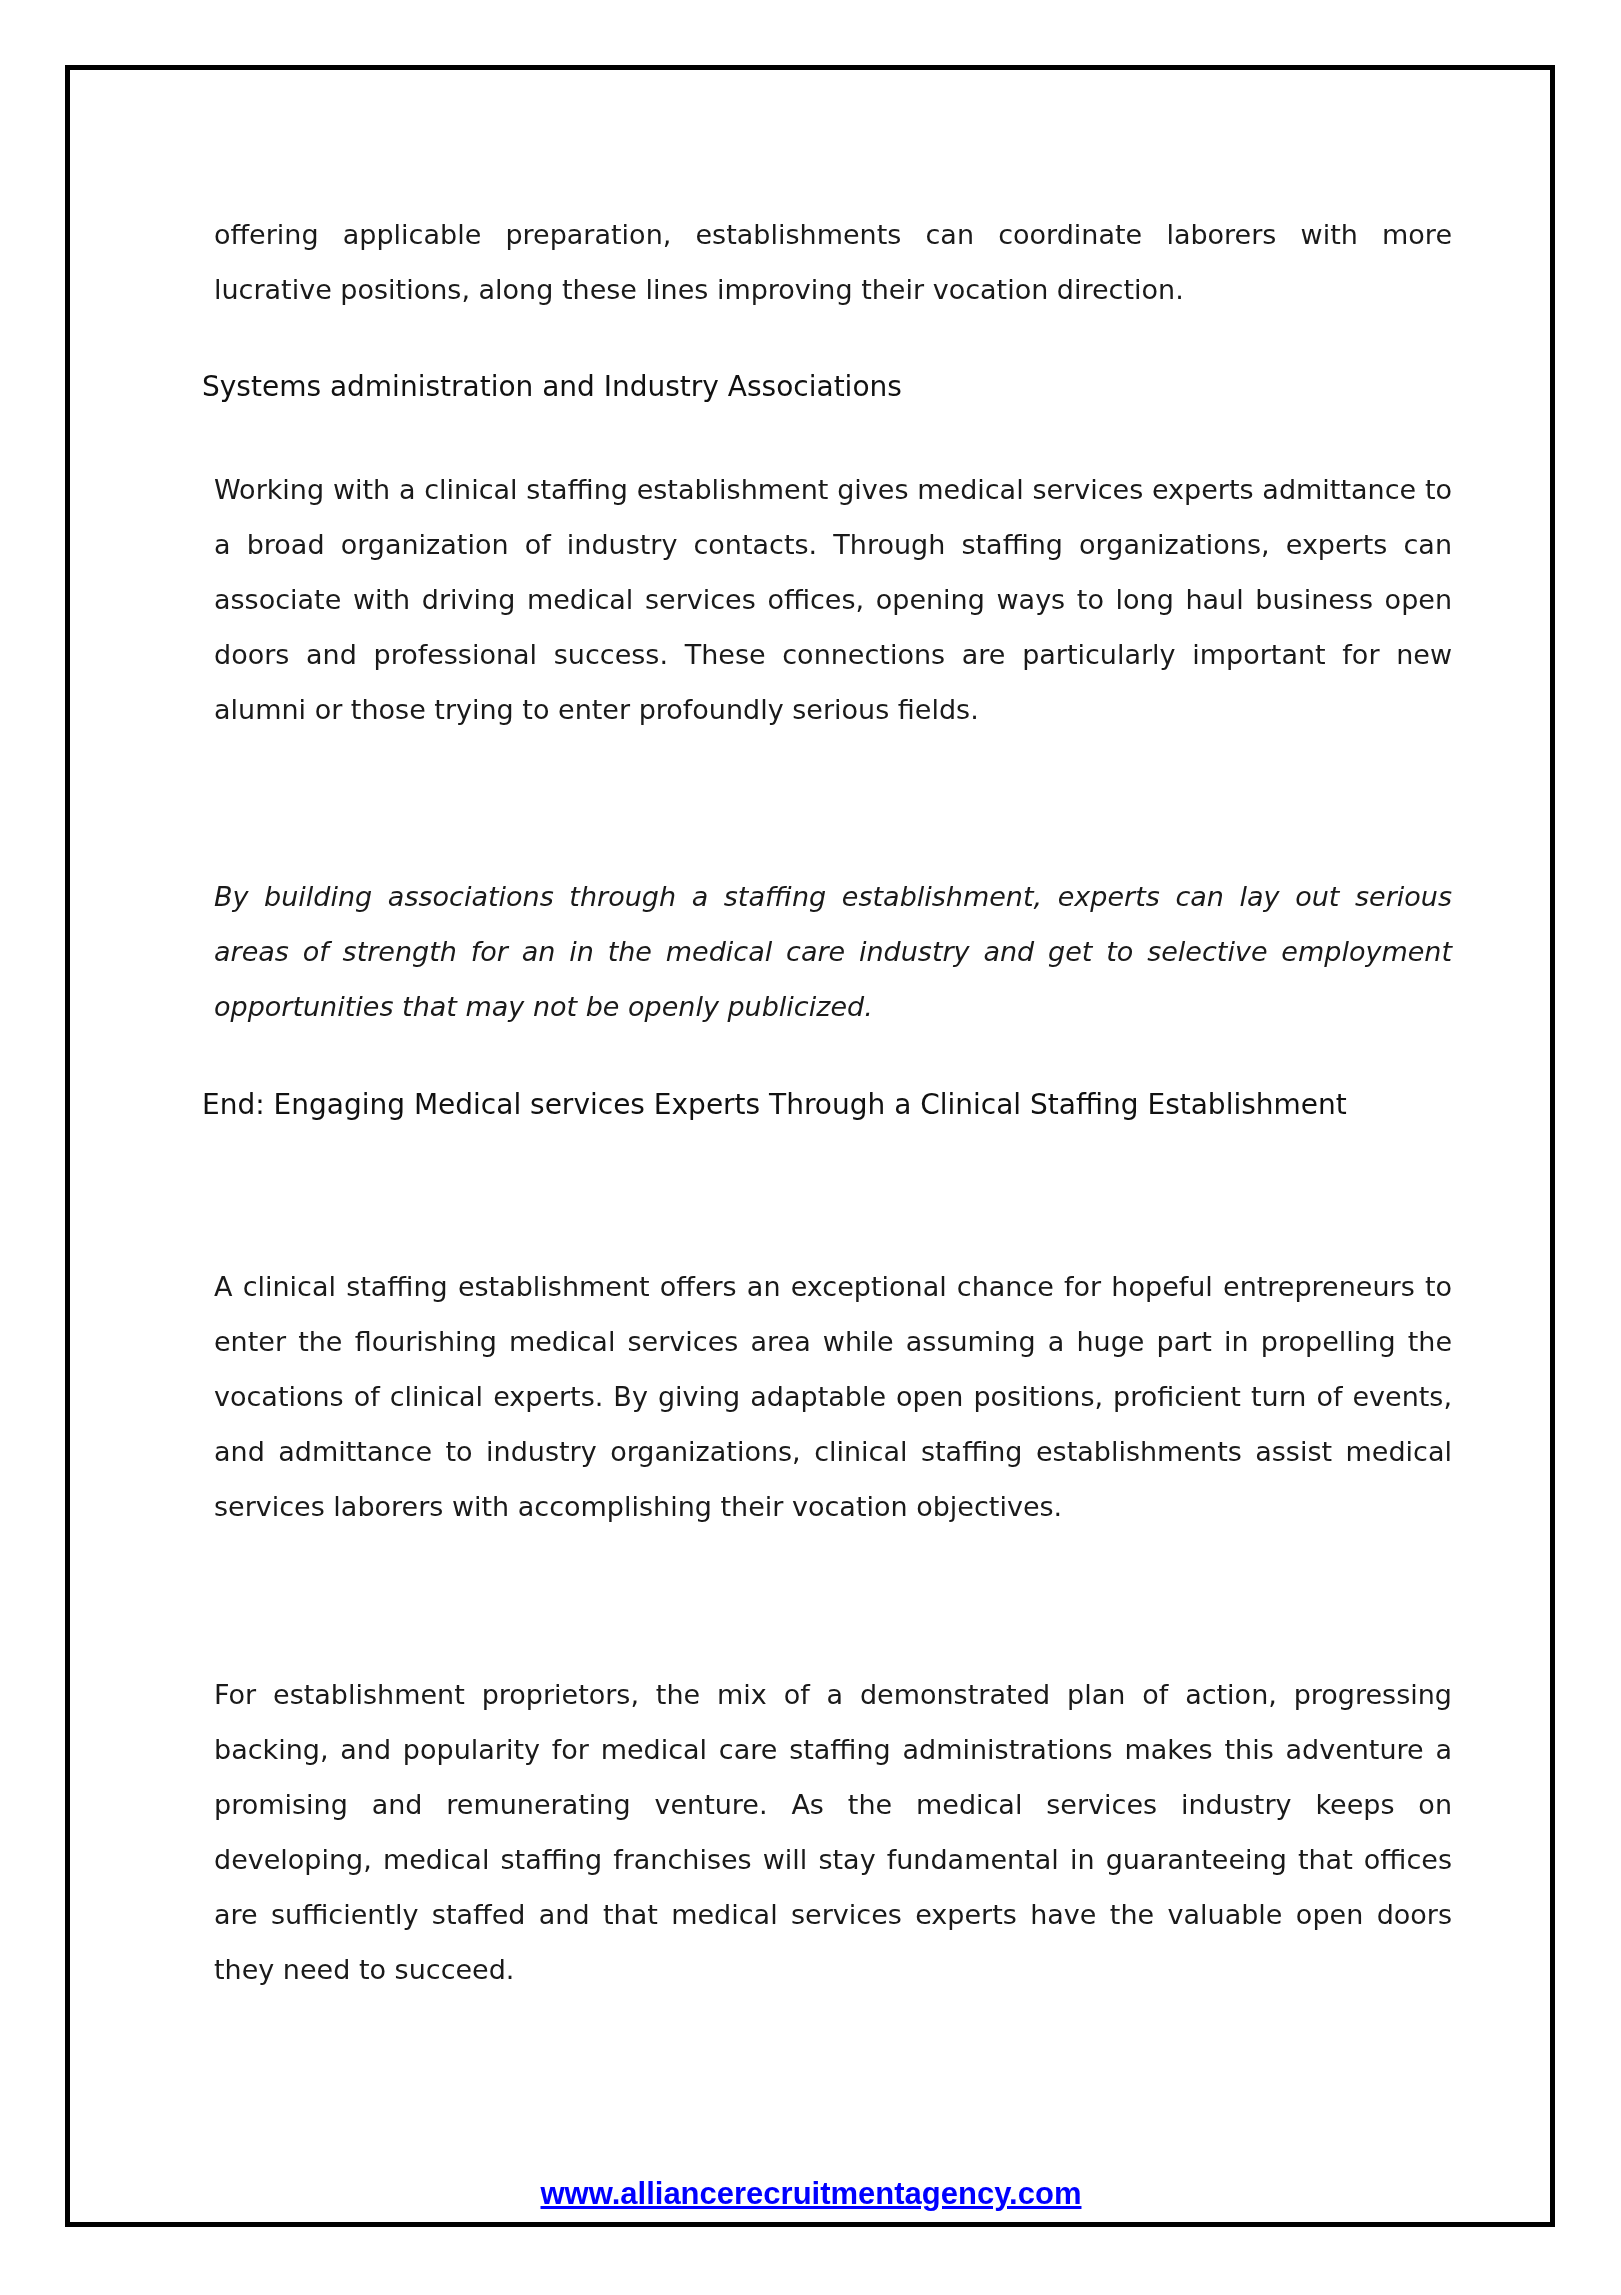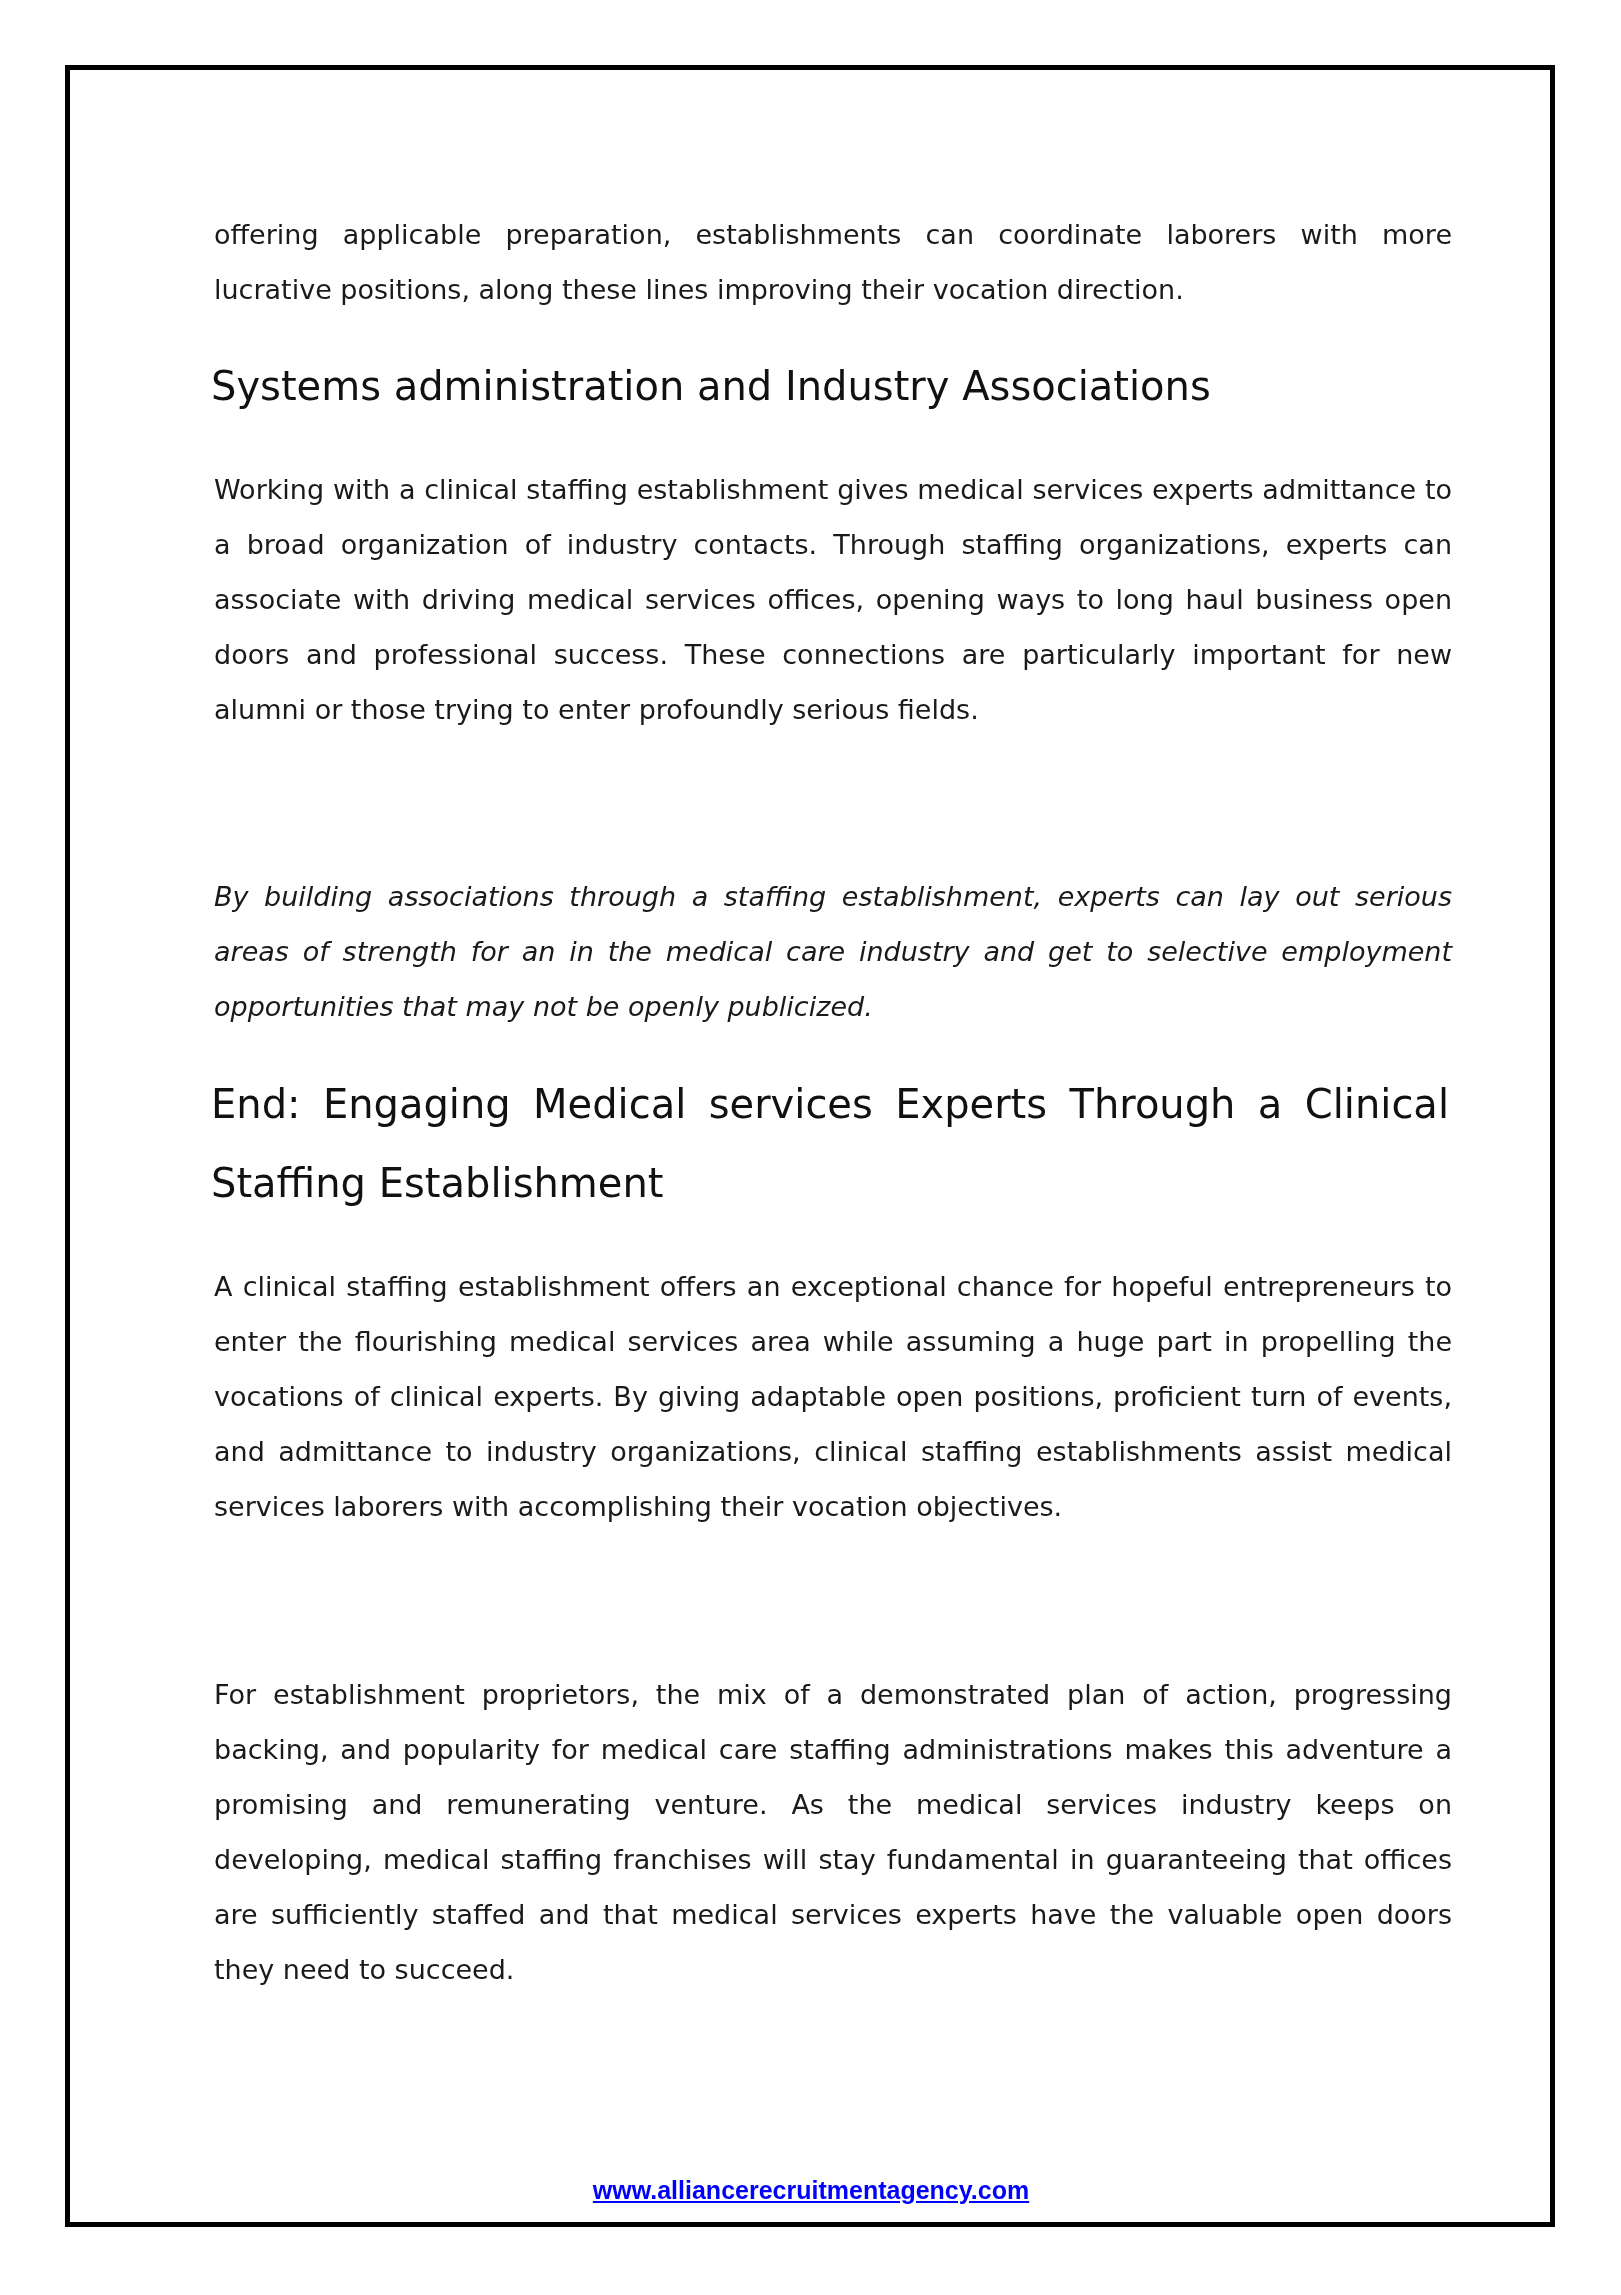--- a/index.html
+++ b/index.html
@@ -35,38 +35,38 @@
     left: 0;
     width: 1238px;
     font-size: 27px;
     line-height: 55px;
     text-align: justify;
     margin: 16px;
     letter-spacing: 0;
   }
   .heading {
     position: absolute;
-    left: 13px;
+    left: 4px;
     width: 1238px;
-    font-size: 40px;
+    font-size: 28px;
     line-height: 79px;
     font-weight: normal;
     text-align: justify;
     margin: 0;
     color: #111111;
   }
   .footer-link {
     position: absolute;
     left: 0;
     width: 1622px;
     top: 2176px;
     text-align: center;
     font-family: "Liberation Sans", sans-serif;
     font-weight: bold;
-    font-size: 25px;
+    font-size: 31px;
     color: #0000ff;
     text-decoration: underline;
     cursor: pointer;
   }
 </style>
 </head>
 <body>
 
 <div class="page-frame"></div>
 

